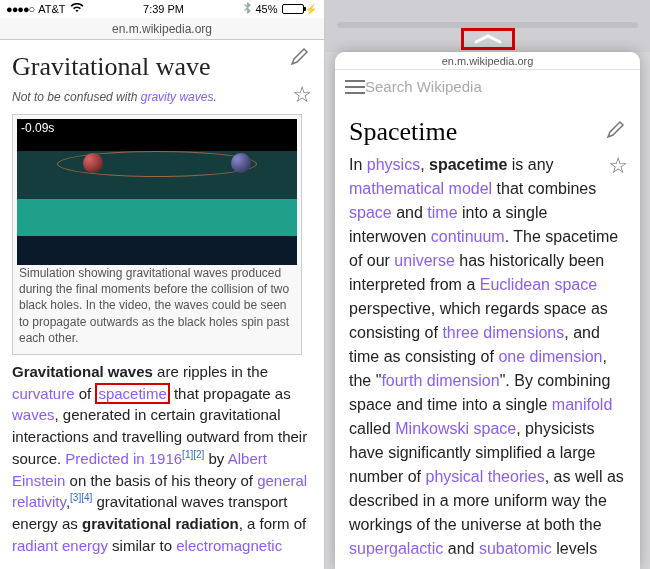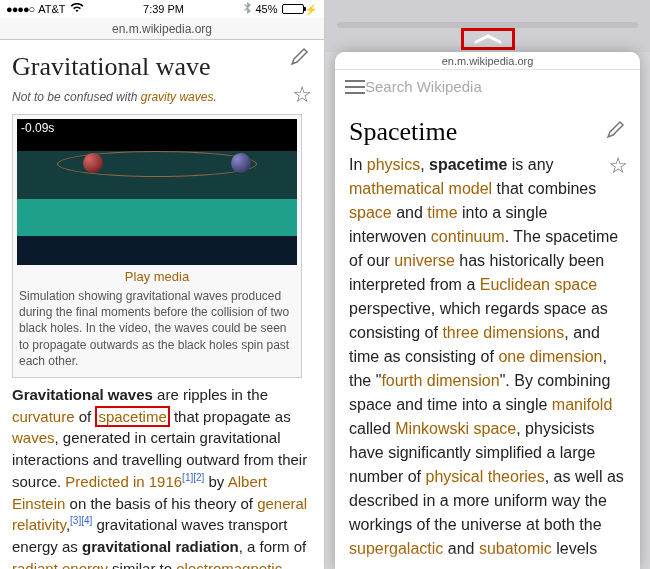--- a/index.html
+++ b/index.html
@@ -25,21 +25,21 @@
   .urlbar-small { height: 18px; font-size: 11px; background: #fff; border-bottom: 1px solid #e2e2e2; display:flex; align-items:center; justify-content:center; color:#555; border-radius: 8px 8px 0 0; }
 
   
   .article { padding: 6px 12px 0 12px; color:#222; }
   h1.title { font-family: Georgia, "Times New Roman", serif; font-weight: normal; font-size: 26px; margin: 6px 0 4px 0; }
   .edit-icon { position:absolute; right:14px; color:#666; }
   .left-edit { top: 46px; }
   .star-icon { position:absolute; right:12px; color:#666; font-size: 22px; }
   .left-star { top: 82px; }
   .hatnote { font-style: italic; font-size: 12px; color:#555; margin: 8px 0 10px 0; }
-  .hatnote a, a.link { color:#a16207; text-decoration:none;text-align:center; }
+  .hatnote a, a.link { color:#8b5cf6; text-decoration:none; }
   .visited { color:#7b4aa8; }
   .sup { color:#3366cc; font-size: 10px; vertical-align: super; }
 
   .media-box { border:1px solid #ccc; background:#f8f8f8; padding:4px; width: 290px; margin-bottom:4px; }
   .media-img { width:100%; height:146px; background: linear-gradient(#000 0 22%, #163d3d 22% 55%, #1fa08a 55% 80%, #0b1a2a 80% 100%); position:relative; }
   .media-time { position:absolute; top:2px; left:4px; color:#fff; font-size:12px; }
   .orb1 { position:absolute; top:34px; left:66px; width:20px; height:20px; background: radial-gradient(circle at 30% 30%, #d66, #511); border-radius:50%; }
   .orb2 { position:absolute; top:34px; right:46px; width:20px; height:20px; background: radial-gradient(circle at 30% 30%, #88c, #224); border-radius:50%; }
   .ellipse { position:absolute; top:32px; left:40px; width:200px; height:26px; border:1px solid #964; border-radius:50%; }
   .play-link { font-size:13px; display:block; margin:4px 0 4px 0; }
@@ -117,21 +117,20 @@
         <span>Not to be confused with </span><a class="link" href="#">gravity waves</a><span>.</span>
       </div>
 
       <div class="media-box">
         <div class="media-img">
           <span class="media-time">-0.09s</span>
           <div class="ellipse"></div>
           <div class="orb1"></div>
           <div class="orb2"></div>
         </div>
-        <a href="#" class="link play-link">Play media</a>
         <div class="media-caption">Simulation showing gravitational waves produced during the final moments before the collision of two black holes. In the video, the waves could be seen to propagate outwards as the black holes spin past each other.</div>
       </div>
 
       <div class="body-text">
         <p>
           <b>Gravitational waves</b><span> are ripples in the </span><a class="link" href="#">curvature</a><span> of </span><a class="link visited hl-red" href="#">spacetime</a><span> that propagate as </span><a class="link" href="#">waves</a><span>, generated in certain gravitational interactions and travelling outward from their source. </span><a class="link" href="#">Predicted in 1916</a><span class="sup">[1]</span><span class="sup">[2]</span><span> by </span><a class="link" href="#">Albert Einstein</a><span> on the basis of his theory of </span><a class="link" href="#">general relativity</a><span>,</span><span class="sup">[3]</span><span class="sup">[4]</span><span> gravitational waves transport energy as </span><b>gravitational radiation</b><span>, a form of </span><a class="link" href="#">radiant energy</a><span> similar to </span><a class="link" href="#">electromagnetic</a>
         </p>
       </div>
     </div>
   </div>

